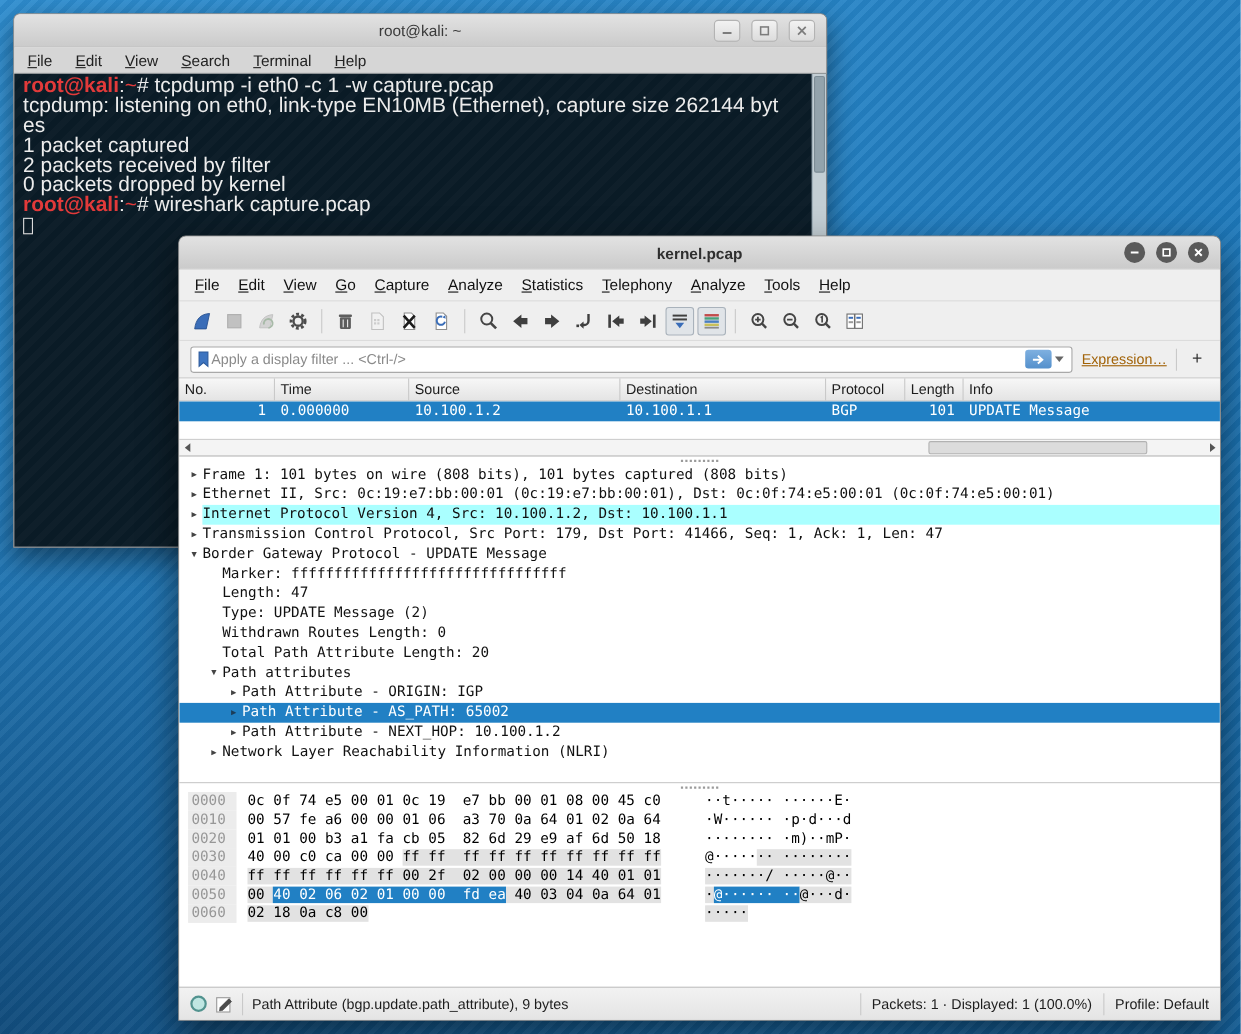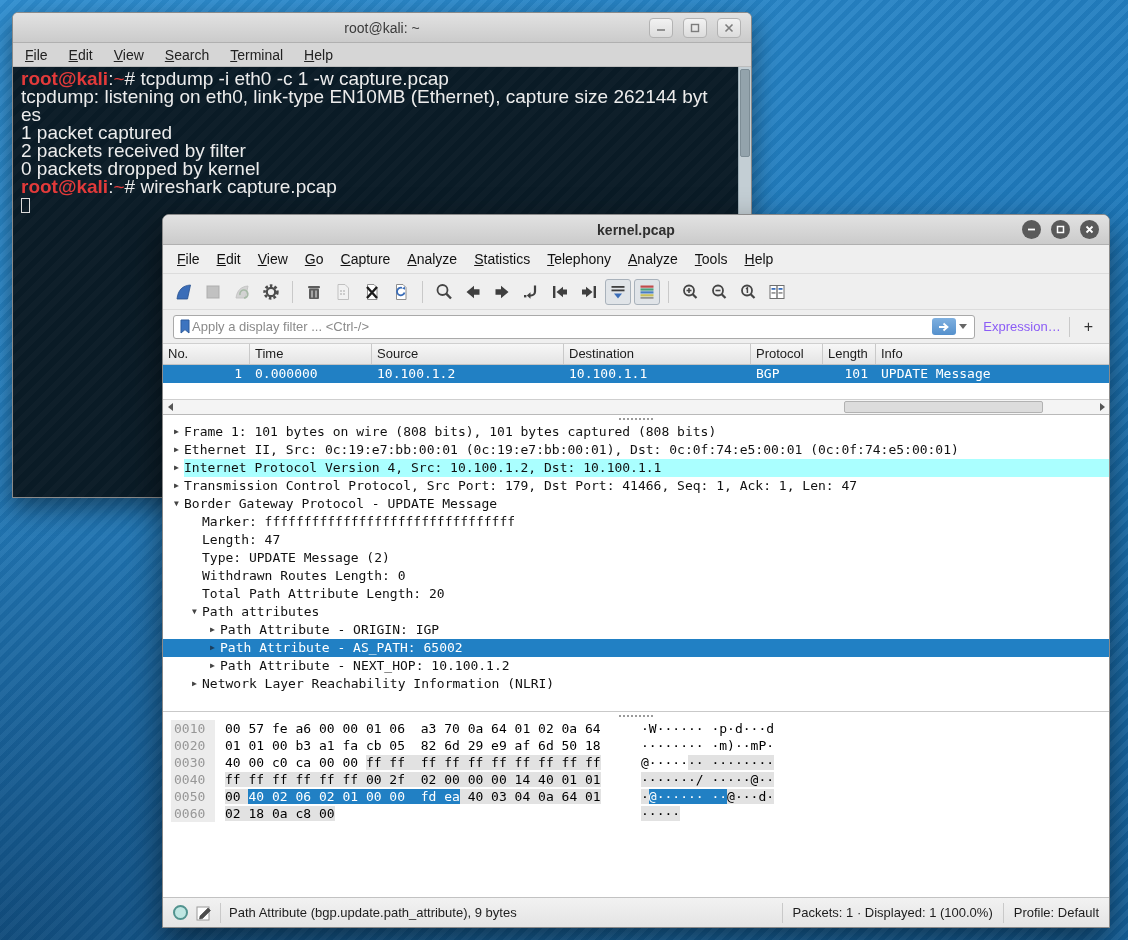--- a/index.html
+++ b/index.html
@@ -57,21 +57,21 @@
   .tibtn.pressed { background:#e0e4e8; border:1px solid #a9b2bb; }
   .tibtn.disabled { opacity:.55; }
   .tsep { width:1px; height:22px; background:#c9c9c9; margin:0 5px; }
 
   .filterbar { height:34px; background:#efefef; border-top:1px solid #dcdcdc; display:flex; align-items:center; padding:0 10px; gap:8px; }
   .filterbox { flex:1; height:24px; background:#fff; border:1px solid #a9a9a9; border-radius:3px; display:flex; align-items:center; padding:0 4px; }
   .filterbox input { flex:1; border:none; outline:none; font-size:13px; color:#0369a1; background:transparent; font-family:"Liberation Sans",sans-serif; }
   .filterbox input::placeholder { color:#8a8a8a; }
   .applybtn { width:24px; height:17px; border-radius:3px; background:linear-gradient(#7fb0e0,#5490cc); display:flex; align-items:center; justify-content:center; }
   .fcaret { width:0; height:0; border-left:4px solid transparent; border-right:4px solid transparent; border-top:5px solid #666; margin:0 3px; }
-  .expr { font-size:13px; color:#8b5cf6; }
+  .expr { font-size:13px; color:#a16207;text-decoration:underline; }
   .vline { width:1px; height:20px; background:#c9c9c9; }
   .plusbtn { font-size:16px; color:#333; padding:0 6px; }
 
   
   .plist-header { height:22px; display:flex; background:linear-gradient(#f7f7f7,#e4e4e4); border-top:1px solid #cfcfcf; border-bottom:1px solid #c3c3c3; font-size:13px; color:#1c1c1c; }
   .hcell { border-right:1px solid #c9c9c9; padding:2px 0 0 5px; overflow:hidden; white-space:nowrap; }
   .c-no{width:87px;} .c-time{width:122px;} .c-src{width:192px;} .c-dst{width:187px;} .c-proto{width:72px;} .c-len{width:53px;} .c-info{flex:1; border-right:none;}
   .plist-rows { height:34px; background:#fff; }
   .prow { height:18px; display:flex; background:#2180c4; color:#fff; font-family:"DejaVu Sans Mono",monospace; font-size:13px; line-height:18px; }
   .pcell { padding:0 0 0 5px; white-space:pre; overflow:hidden; }
@@ -404,20 +404,21 @@
       <div class="drow lvl2"><span class="tri">▶</span><span class="dtxt">Path Attribute - ORIGIN: IGP</span></div>
       <div class="drow lvl2 sel"><span class="tri">▶</span><span class="dtxt">Path Attribute - AS_PATH: 65002</span></div>
       <div class="drow lvl2"><span class="tri">▶</span><span class="dtxt">Path Attribute - NEXT_HOP: 10.100.1.2</span></div>
       <div class="drow lvl1"><span class="tri">▶</span><span class="dtxt">Network Layer Reachability Information (NLRI)</span></div>
     </div>
 
     <div class="hexpane">
       <div class="splitter">
           <div class="dots"></div>
         </div>
+      <div class="hrow"><span class="hoff">0000</span><span class="hx"><span>0c 0f 74 e5 00 01 0c 19  e7 bb 00 01 08 00 45 c0</span><span class="hs"></span><span class="hb"></span><span class="hs"></span></span><span class="ha"><span>··t····· ······E·</span><span class="hs"></span><span class="hb"></span><span class="hs"></span></span></div>
       <div class="hrow"><span class="hoff">0010</span><span class="hx"><span>00 57 fe a6 00 00 01 06  a3 70 0a 64 01 02 0a 64</span><span class="hs"></span><span class="hb"></span><span class="hs"></span></span><span class="ha"><span>·W······ ·p·d···d</span><span class="hs"></span><span class="hb"></span><span class="hs"></span></span></div>
       <div class="hrow"><span class="hoff">0020</span><span class="hx"><span>01 01 00 b3 a1 fa cb 05  82 6d 29 e9 af 6d 50 18</span><span class="hs"></span><span class="hb"></span><span class="hs"></span></span><span class="ha"><span>········ ·m)··mP·</span><span class="hs"></span><span class="hb"></span><span class="hs"></span></span></div>
       <div class="hrow"><span class="hoff">0030</span><span class="hx"><span>40 00 c0 ca 00 00 </span><span class="hs">ff ff  ff ff ff ff ff ff ff ff</span><span class="hb"></span><span class="hs"></span></span><span class="ha"><span>@·····</span><span class="hs">·· ········</span><span class="hb"></span><span class="hs"></span></span></div>
       <div class="hrow"><span class="hoff">0040</span><span class="hx"><span></span><span class="hs">ff ff ff ff ff ff 00 2f  02 00 00 00 14 40 01 01</span><span class="hb"></span><span class="hs"></span></span><span class="ha"><span></span><span class="hs">·······/ ·····@··</span><span class="hb"></span><span class="hs"></span></span></div>
       <div class="hrow"><span class="hoff">0050</span><span class="hx"><span></span><span class="hs">00 </span><span class="hb">40 02 06 02 01 00 00  fd ea</span><span class="hs"> 40 03 04 0a 64 01</span></span><span class="ha"><span></span><span class="hs">·</span><span class="hb">@······ ··</span><span class="hs">@···d·</span></span></div>
       <div class="hrow"><span class="hoff">0060</span><span class="hx"><span></span><span class="hs">02 18 0a c8 00</span><span class="hb"></span><span class="hs"></span></span><span class="ha"><span></span><span class="hs">·····</span><span class="hb"></span><span class="hs"></span></span></div>
     </div>
 
     <div class="statusbar">
       <div class="expert-dot"></div>

